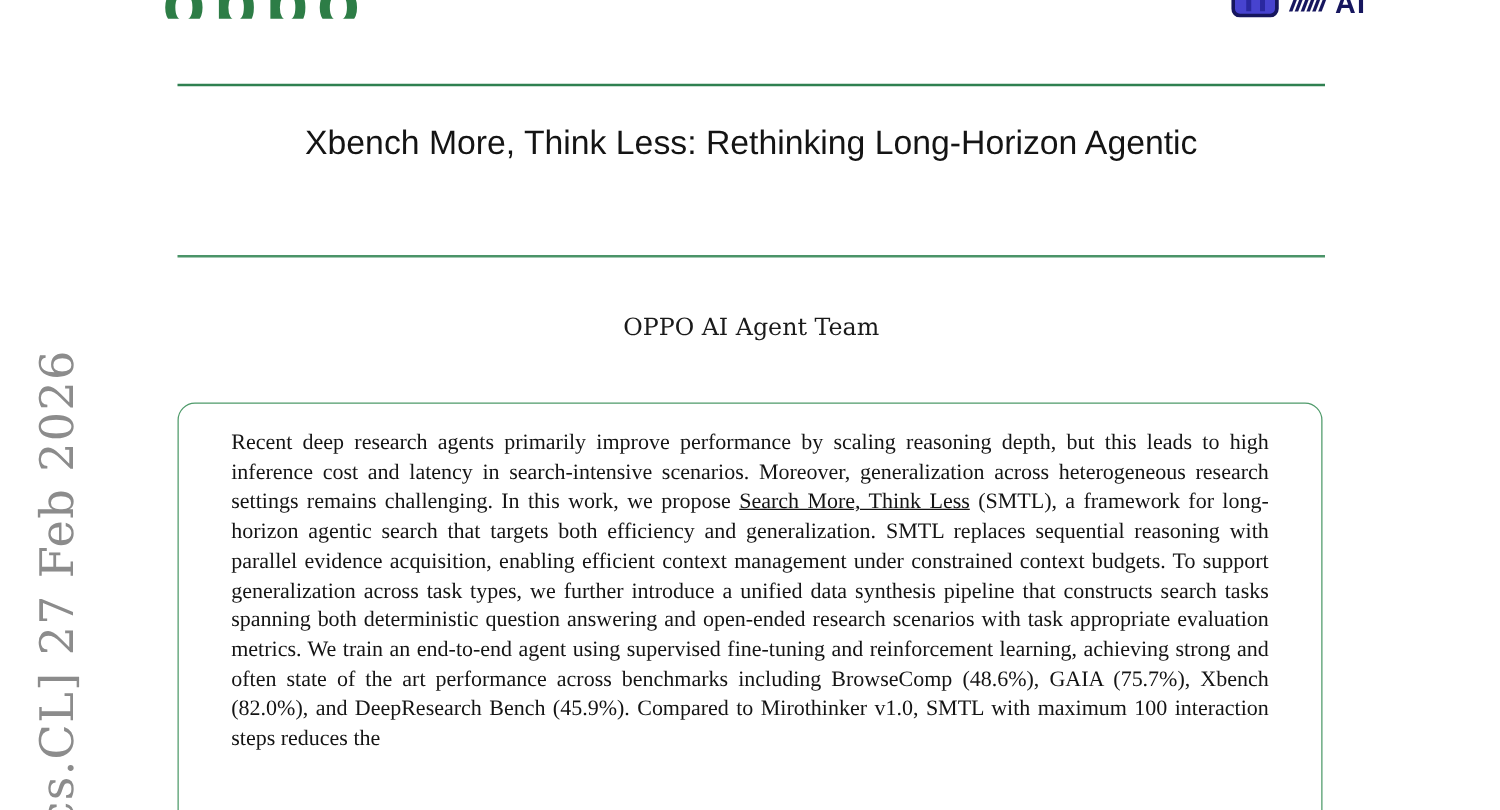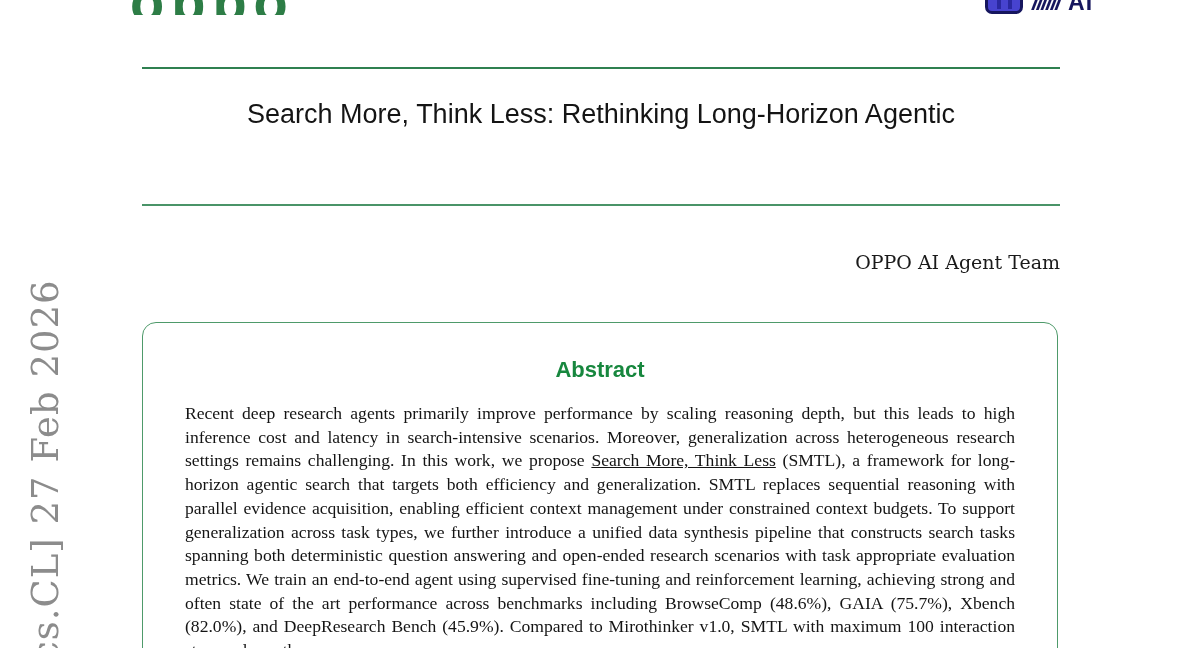--- a/index.html
+++ b/index.html
@@ -96,21 +96,21 @@
     font-weight: 400;
     font-size: 27px;
     line-height: 34px;
     color: #141414;
   }
 
   
   .team {
     position: absolute;
     left: 142px; top: 251px; width: 918px;
-    text-align: right;
+    text-align: center;
     font-family: "DejaVu Serif", serif;
     font-size: 19px;
     color: #1a1a1a;
   }
 
   
   .abstract-box {
     position: absolute;
     left: 142px; top: 322px;
     width: 916px; height: 380px;
@@ -151,21 +151,20 @@
     <div class="bar bar2"></div>
   </div>
   <span class="slashes">//////</span>
   <span class="ai-text">AI</span>
 </div>
 
 <div class="rule rule-top"></div>
 <div class="rule rule-bottom"></div>
 
 <div class="title">
-  <div>Search More, Think Less: Rethinking Long-Horizon Agentic</div>
+  <div>Xbench More, Think Less: Rethinking Long-Horizon Agentic</div>
 </div>
 
 <div class="team">OPPO AI Agent Team</div>
 
 <div class="abstract-box">
-  <div class="abstract-heading">Abstract</div>
   <p class="abstract-body"><span>Recent deep research agents primarily improve performance by scaling reasoning depth, but this leads to high inference cost and latency in search-intensive scenarios. Moreover, generalization across heterogeneous research settings remains challenging. In this work, we propose </span><span class="underlined">Search More, Think Less</span><span> (SMTL), a framework for long-horizon agentic search that targets both efficiency and generalization. SMTL replaces sequential reasoning with parallel evidence acquisition, enabling efficient context management under constrained context budgets. To support generalization across task types, we further introduce a unified data synthesis pipeline that constructs search tasks spanning both deterministic question answering and open-ended research scenarios with task appropriate evaluation metrics. We train an end-to-end agent using supervised fine-tuning and reinforcement learning, achieving strong and often state of the art performance across benchmarks including BrowseComp (48.6%), GAIA (75.7%), Xbench (82.0%), and DeepResearch Bench (45.9%). Compared to Mirothinker v1.0, SMTL with maximum 100 interaction steps reduces the</span></p>
 </div>
 
 </body></html>

